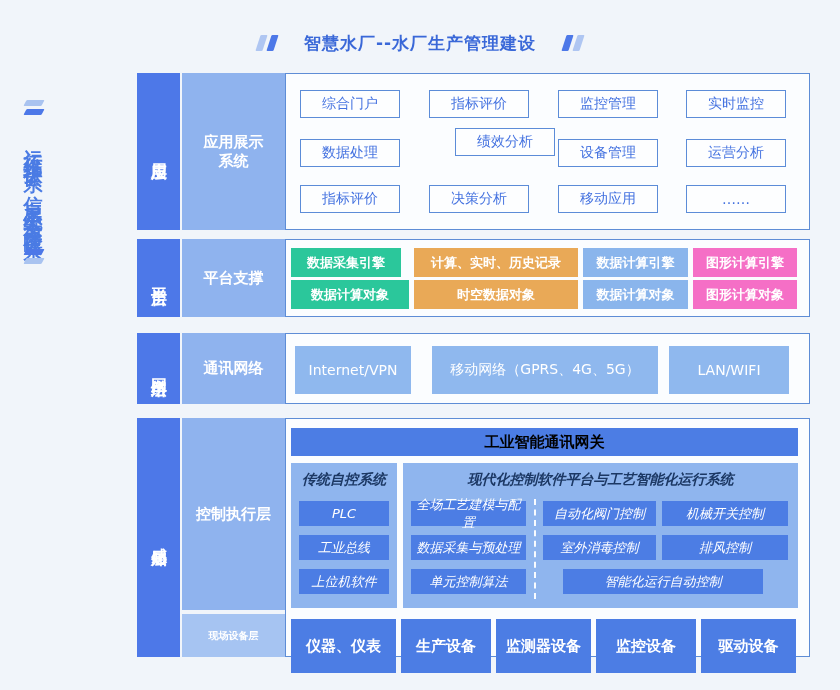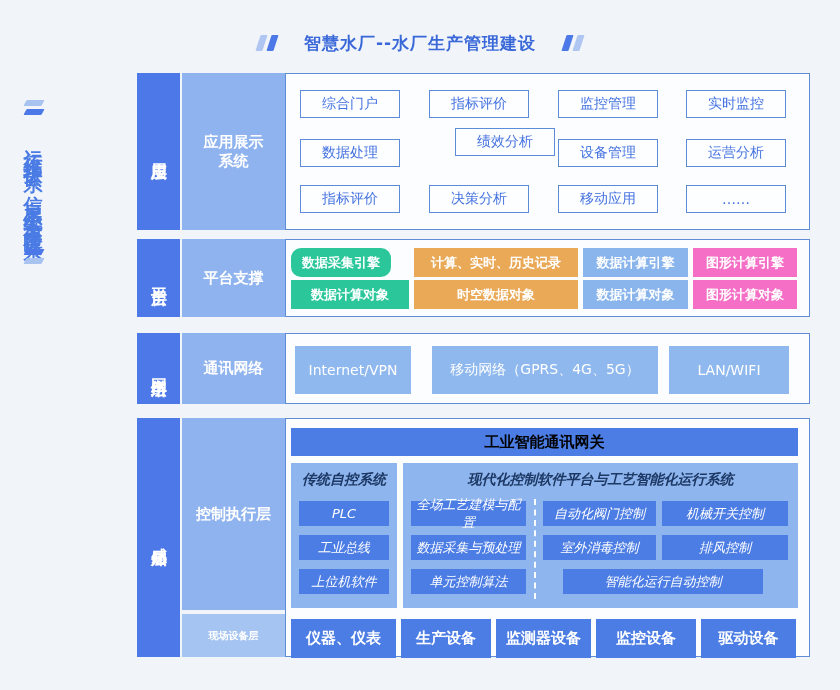--- a/index.html
+++ b/index.html
@@ -68,21 +68,21 @@
   .pf-pink   { background:#F56FC6; }
   
   .net-block { background:#8FB8EE; color:#fff; font-size:14px; height:48px; top:12px; }
   
   .gw-bar { background:#4C7DE4; color:#000000; font-weight:bold; font-size:15px; }
   .panel  { position:absolute; background:#8FB5EE;font-style:italic; }
   .panel-title { position:absolute; left:0; top:8px; width:100%; text-align:center;
                  color:#1C3864; font-weight:bold; font-size:14px; }
   .pbtn { background:#4C7DE4; color:#fff; font-size:13px; height:25px; }
   .dash-divider { position:absolute; border-left:2px dashed rgba(255,255,255,0.95); }
-  .dev-block { background:#4C7DE4; color:#fff; font-weight:bold; font-size:15px; height:39px; top:200px; }
+  .dev-block { background:#4C7DE4; color:#fff; font-weight:bold; font-size:15px; height:54px; top:200px; }
   .field-sub {
     position:absolute; left:45px; width:103px; background:#A6C4F2;
     color:#fff; font-weight:bold; font-size:10px;
     display:flex; align-items:center; justify-content:center;
   }
 </style>
 </head>
 <body>
 
 <div class="title-wrap">
@@ -130,21 +130,21 @@
       <div class="cell app-btn" style="left:143px; top:111px;">决策分析</div>
       <div class="cell app-btn" style="left:272px; top:111px;">移动应用</div>
       <div class="cell app-btn" style="left:400px; top:111px;">……</div>
     </div>
   </div>
 
   <div class="layer" style="top:166px; height:78px;">
     <div class="layer-label">平台层</div>
     <div class="layer-sub">平台支撑</div>
     <div class="layer-content">
-      <div class="cell pf-block pf-green" style="left:5px;   top:8px;  width:100px;border-radius:10px;">数据采集引擎</div>
+      <div class="cell pf-block pf-green" style="left:5px;   top:8px;  width:110px;">数据采集引擎</div>
       <div class="cell pf-block pf-orange" style="left:128px; top:8px;  width:164px;">计算、实时、历史记录</div>
       <div class="cell pf-block pf-blue" style="left:297px; top:8px;  width:105px;">数据计算引擎</div>
       <div class="cell pf-block pf-pink" style="left:407px; top:8px;  width:104px;">图形计算引擎</div>
       <div class="cell pf-block pf-green" style="left:5px;   top:40px; width:118px;">数据计算对象</div>
       <div class="cell pf-block pf-orange" style="left:128px; top:40px; width:164px;">时空数据对象</div>
       <div class="cell pf-block pf-blue" style="left:297px; top:40px; width:105px;">数据计算对象</div>
       <div class="cell pf-block pf-pink" style="left:407px; top:40px; width:104px;">图形计算对象</div>
     </div>
   </div>
 

